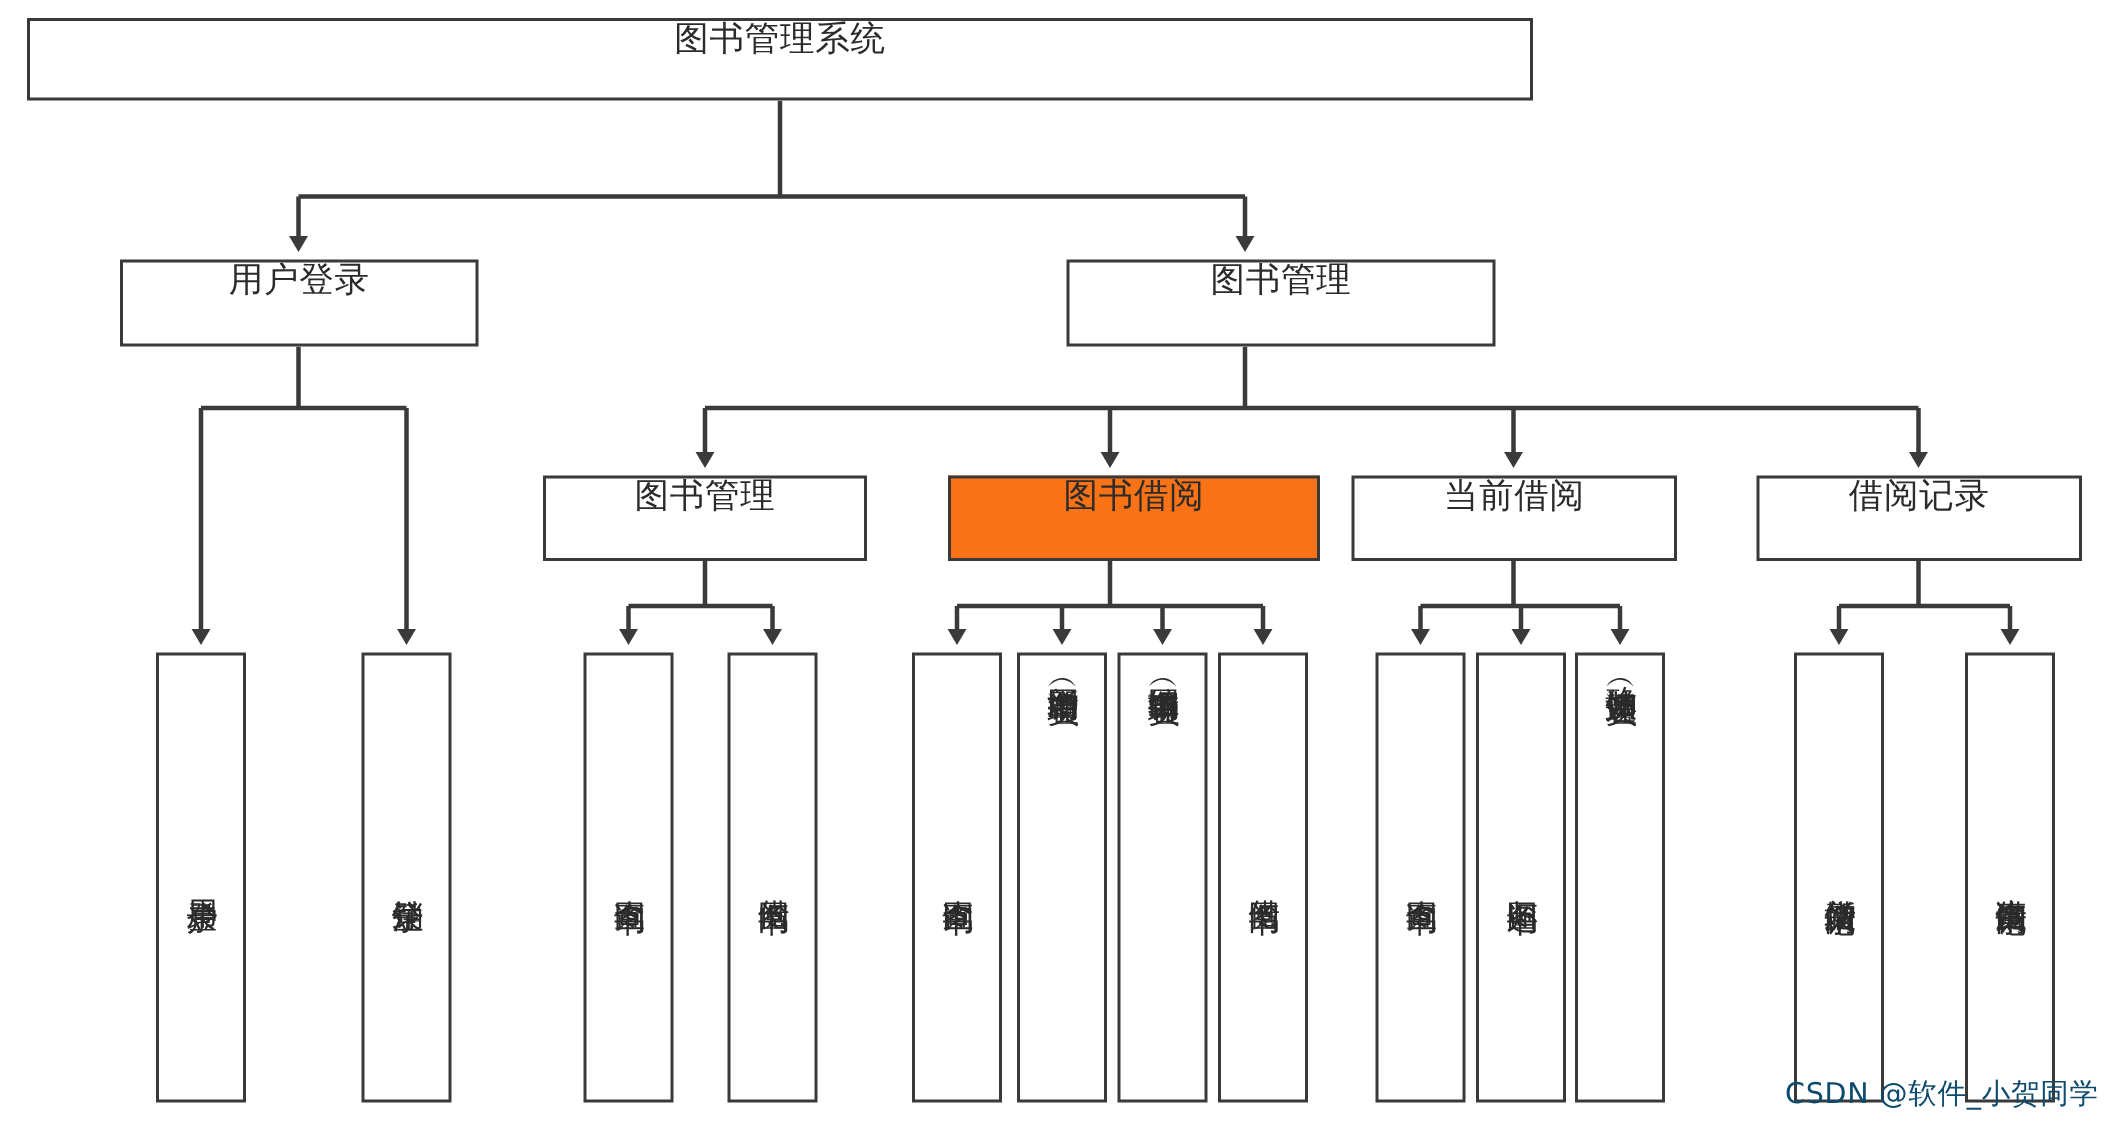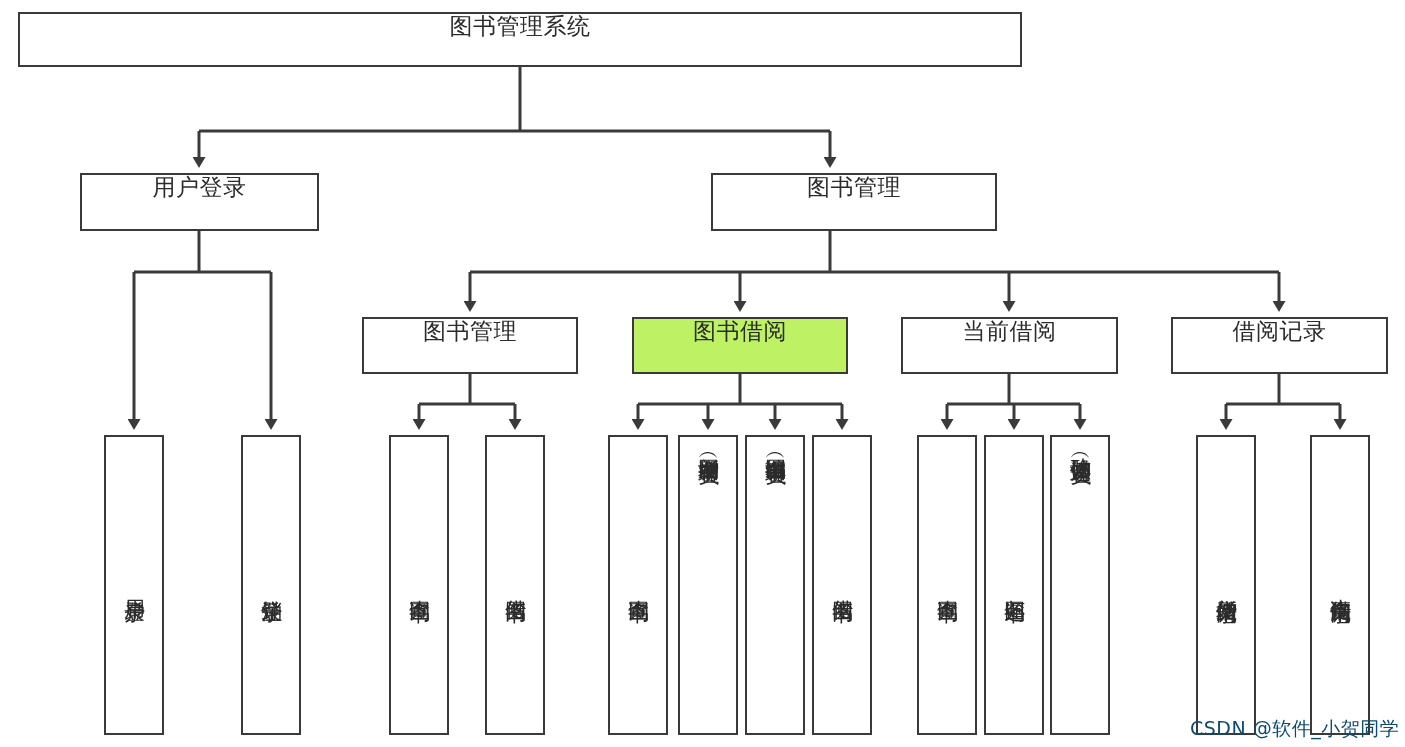--- a/index.html
+++ b/index.html
@@ -153,21 +153,21 @@
   <div class="node-box" style="left: 80px; top: 173px; width: 239px; height: 58px; background: rgb(255, 255, 255); border-color: rgb(58, 58, 58);">
     <span class="node-label-h" style="color: rgb(43, 43, 43);">用户登录</span>
   </div>
   <div class="node-box" style="left: 711px; top: 173px; width: 286px; height: 58px; background: rgb(255, 255, 255); border-color: rgb(58, 58, 58);">
     <span class="node-label-h" style="color: rgb(43, 43, 43);">图书管理</span>
   </div>
 
   <div class="node-box" style="left: 362px; top: 317px; width: 216px; height: 57px; background: rgb(255, 255, 255); border-color: rgb(58, 58, 58);">
     <span class="node-label-h" style="color: rgb(43, 43, 43);">图书管理</span>
   </div>
-  <div class="node-box" style="left: 632px; top: 317px; width: 216px; height: 57px; background: #bef264; border-color: rgb(58, 58, 58);">
+  <div class="node-box" style="left: 632px; top: 317px; width: 248px; height: 57px; background: #f97316; border-color: rgb(58, 58, 58);">
     <span class="node-label-h" style="color: rgb(43, 43, 43);">图书借阅</span>
   </div>
   <div class="node-box" style="left: 1171px; top: 317px; width: 217px; height: 57px; background: rgb(255, 255, 255); border-color: rgb(58, 58, 58);">
     <span class="node-label-h" style="color: rgb(43, 43, 43);">借阅记录</span>
   </div>
   <div class="node-box" style="left: 901px; top: 317px; width: 217px; height: 57px; background: rgb(255, 255, 255); border-color: rgb(58, 58, 58);">
     <span class="node-label-h" style="color: rgb(43, 43, 43);">当前借阅</span>
   </div>
 
   <div class="node-box leaf-box centered" style="left: 104px; top: 435px; width: 60px; height: 300px; background: rgb(255, 255, 255); border-color: rgb(58, 58, 58);">

